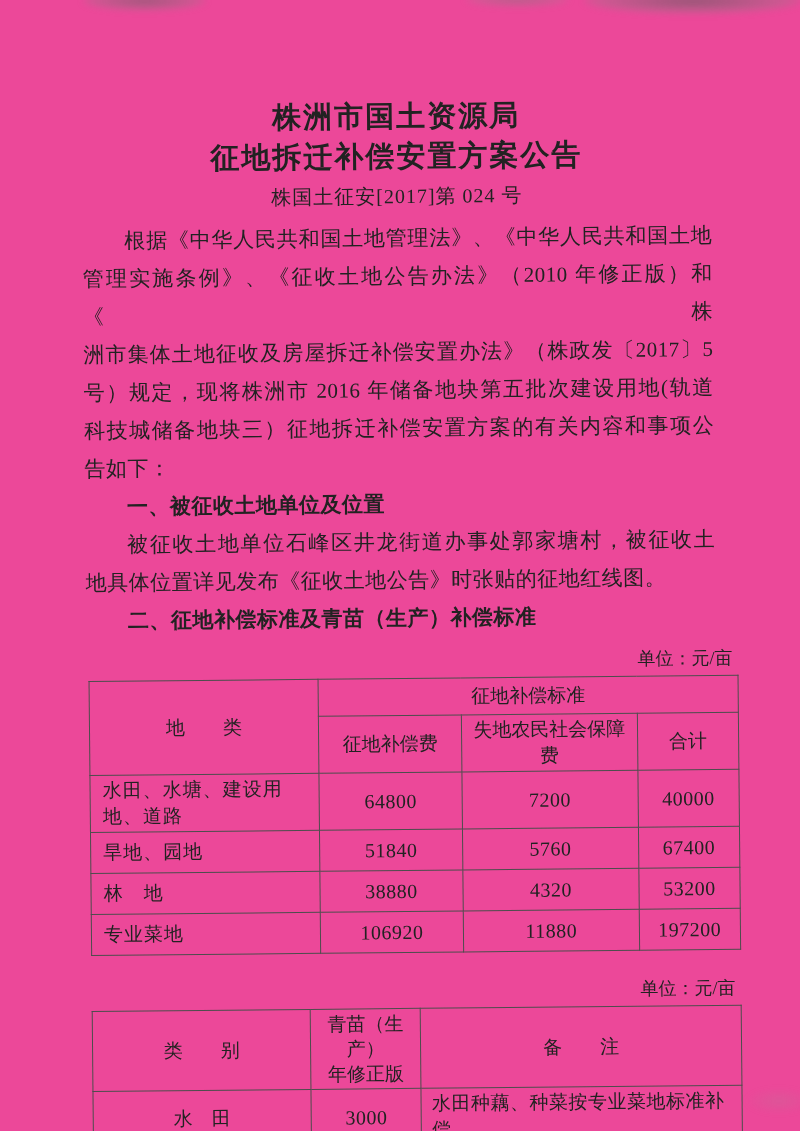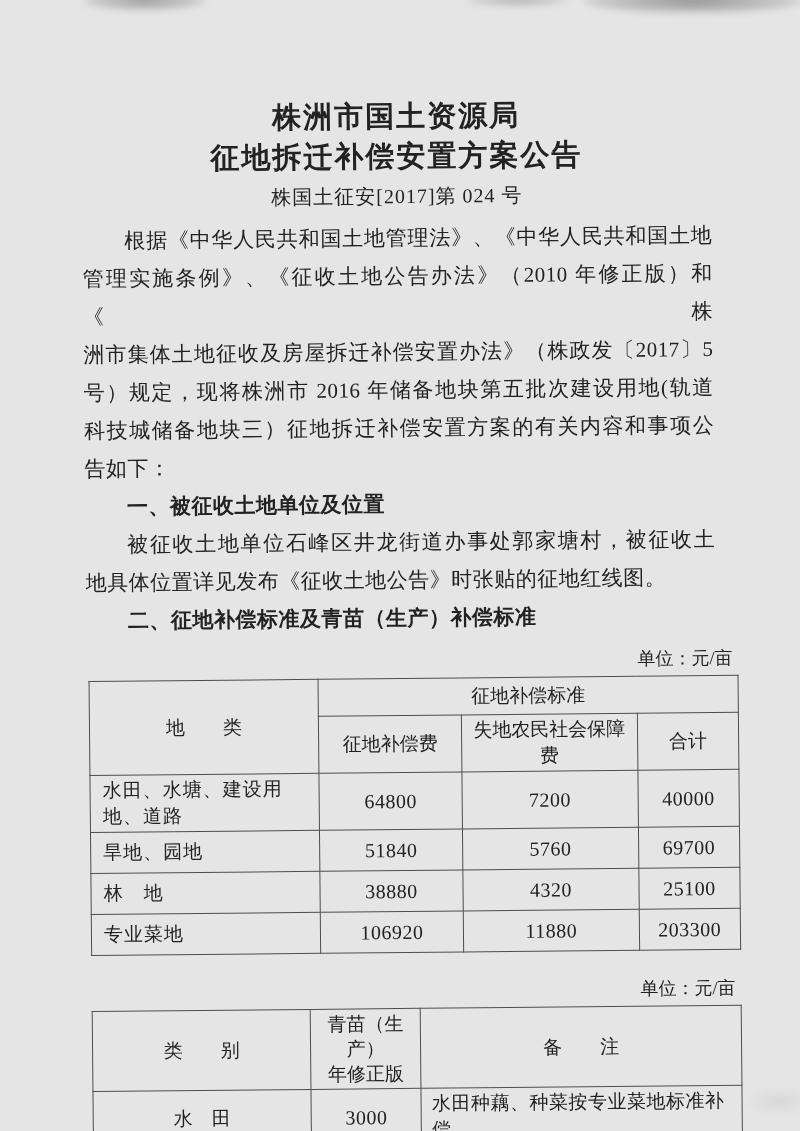--- a/index.html
+++ b/index.html
@@ -1,20 +1,20 @@
 <!DOCTYPE html>
 <html><head>
 <meta charset="utf-8">
 <style>
   html, body { margin: 0; padding: 0; background: #ffffff; }
   .page {
     position: relative;
     width: 800px;
     height: 1131px;
-    background: #e5e5e5;
+    background: #ec4899;
     overflow: hidden;
     font-family: "Liberation Serif", "DejaVu Serif", serif;
     color: #222222;
   }
   
   .smudge {
     position: absolute;
     border-radius: 50%;
     filter: blur(3px);
   }
@@ -168,33 +168,33 @@
       <tr class="data-row">
         <td class="cat">水田、水塘、建设用地、道路</td>
         <td class="num">64800</td>
         <td class="num">7200</td>
         <td class="num">40000</td>
       </tr>
       <tr class="data-row">
         <td class="cat">旱地、园地</td>
         <td class="num">51840</td>
         <td class="num">5760</td>
-        <td class="num">69700</td>
+        <td class="num">67400</td>
       </tr>
       <tr class="data-row">
         <td class="cat">林　地</td>
         <td class="num">38880</td>
         <td class="num">4320</td>
-        <td class="num">25100</td>
+        <td class="num">53200</td>
       </tr>
       <tr class="data-row">
         <td class="cat">专业菜地</td>
         <td class="num">106920</td>
         <td class="num">11880</td>
-        <td class="num">203300</td>
+        <td class="num">197200</td>
       </tr>
     </tbody>
       </table>
 
     <div class="unit-label second">单位：元/亩</div>
 
     <table class="doc-table" id="table2">
       <colgroup>
         <col style="width:33.6%">
           <col style="width:17.0%">

